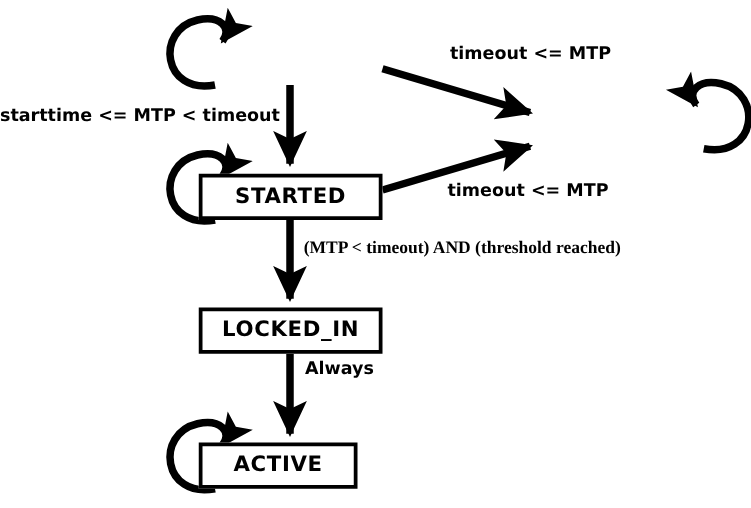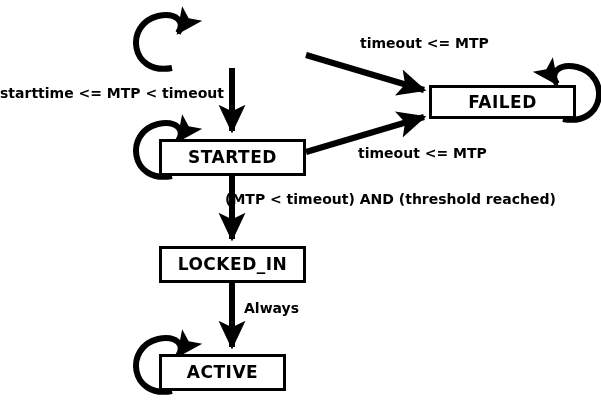--- a/index.html
+++ b/index.html
@@ -33,22 +33,22 @@
     font-size:14px;
     font-weight:bold;
     color:#000000;
     white-space:nowrap;
     z-index:6;
     line-height:1;
   }
   .lbl-defined-failed{left:360px;top:36px;}
   .lbl-started-started{left:0px;top:86px;}
   .lbl-started-failed{left:358px;top:146px;}
-  .lbl-started-locked{left:225px;top:192px;}
-  .lbl-locked-active{left:244px;top:301px;}
+  .lbl-started-locked{left:243px;top:192px;font-family:Liberation Serif, serif;}
+  .lbl-locked-active{left:244px;top:288px;}
   #box-defined{left:159px;top:31px;width:147px;height:37px;}
   #box-started{left:159px;top:139px;width:147px;height:37px;}
   #box-failed{left:429px;top:85px;width:147px;height:34px;}
   #box-locked-in{left:159px;top:246px;width:147px;height:37px;}
   #box-active{left:159px;top:354px;width:127px;height:37px;}
 </style>
 </head>
 <body>
 
 <div id="diagram-root">
@@ -98,23 +98,20 @@
     <g>
       <path d="M 563 119 C 605 127 611 75 577 67 C 559 63 549 73 557 84" fill="none" stroke="#000000" stroke-width="6" stroke-linecap="butt" marker-end="url(#arrowLoop)"></path>
     </g>
   </svg>
 
 
   <div class="state-box" id="box-started">
     <span class="state-label">STARTED</span>
   </div>
 
-  <div class="state-box" id="box-failed">
-    <span class="state-label">FAILED</span>
-  </div>
 
   <div class="state-box" id="box-locked-in">
     <span class="state-label">LOCKED_IN</span>
   </div>
 
   <div class="state-box" id="box-active">
     <span class="state-label">ACTIVE</span>
   </div>
 
   <div class="edge-label lbl-defined-failed">timeout &lt;= MTP</div>

